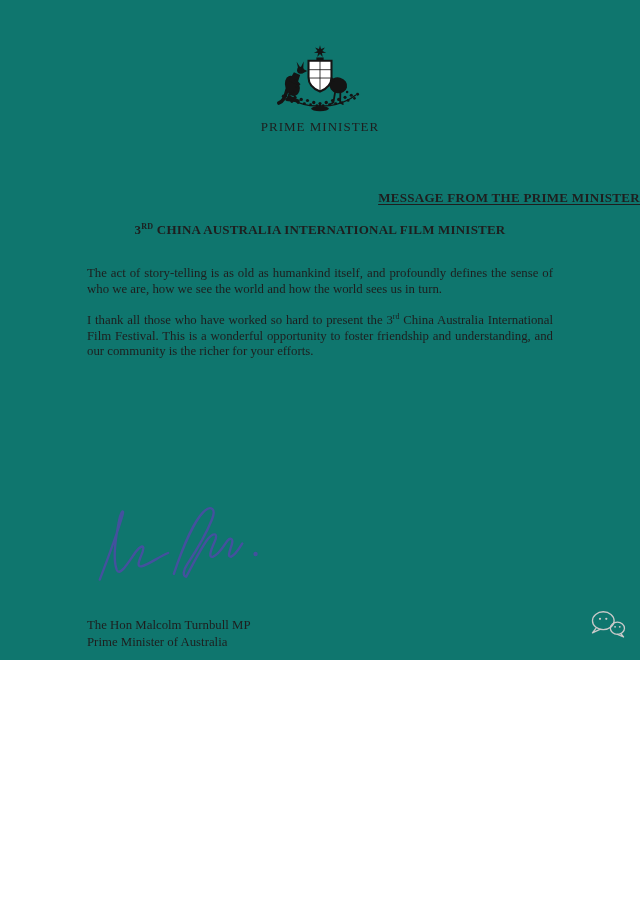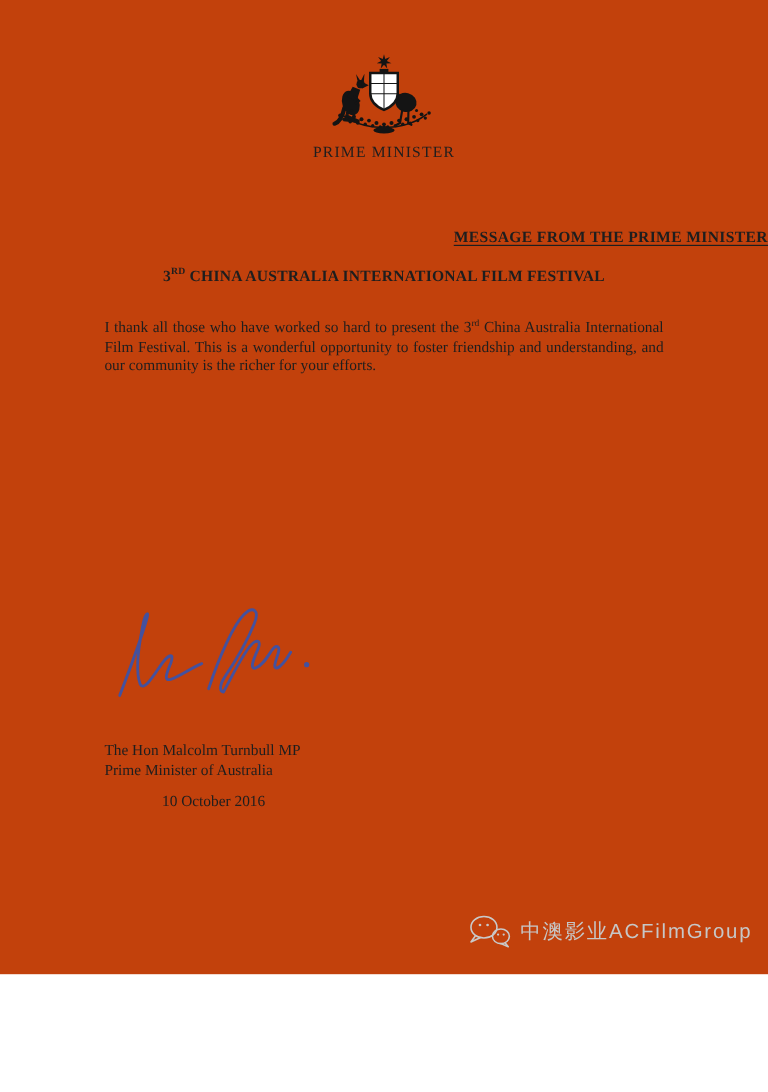--- a/index.html
+++ b/index.html
@@ -1,17 +1,17 @@
 <!DOCTYPE html>
 <html><head>
 <meta charset="utf-8">
 <style>
   html,body{margin:0;padding:0;background:#ffffff;}
   .page{
-    position:relative;width:640px;height:812px;background:#c2410c;
+    position:relative;width:640px;height:660px;background:#0f766e;
     font-family:"Liberation Serif","DejaVu Serif",serif;color:#1e1e1e;
     overflow:hidden;
   }
   .letterhead{position:absolute;top:42px;left:0;width:100%;text-align:center;}
   .crest{display:block;margin:0 auto;}
   .org-label{margin-top:6px;font-size:13px;letter-spacing:1px;}
   .title-wrap{position:absolute;top:190px;left:0;width:100%;text-align:right;
     font-weight:bold;font-size:13px;letter-spacing:.3px;}
   .title-text{text-decoration:underline;text-underline-offset:2px;}
   .subtitle{position:absolute;top:222px;left:0;width:100%;text-align:center;
@@ -102,23 +102,24 @@
         <ellipse cx="60" cy="63.8" rx="8.5" ry="2.6"></ellipse>
       </g>
     </svg>
     <div class="org-label">PRIME MINISTER</div>
   </div>
 
   <div class="title-wrap">
     <span class="title-text">MESSAGE FROM THE PRIME MINISTER</span>
   </div>
 
-  <div class="subtitle"><span>3</span><sup>RD</sup><span> CHINA AUSTRALIA INTERNATIONAL FILM FESTIVAL</span></div>
+  <div class="subtitle"><span>3</span><sup>RD</sup><span> CHINA AUSTRALIA INTERNATIONAL FILM MINISTER</span></div>
 
   <div class="body">
+    <p>The act of story-telling is as old as humankind itself, and profoundly defines the sense of who we are, how we see the world and how the world sees us in turn.</p>
     <p><span>I thank all those who have worked so hard to present the 3</span><sup>rd</sup><span> China Australia International Film Festival. This is a wonderful opportunity to foster friendship and understanding, and our community is the richer for your efforts.</span></p>
   </div>
 
   <svg class="sig" width="185" height="95" viewBox="0 0 190 100" aria-hidden="true">
     <path d="M10,88 C20,62 30,34 34,20 C36,13 32,16 30,28 C26,48 24,68 28,78 C31,85 40,70 47,60 C53,52 58,50 55,59 C52,67 48,75 54,74 C62,72 72,64 82,60"></path>
     <path d="M88,82 C98,52 110,26 119,17 C127,9 133,13 128,25 C122,40 110,60 102,72 C98,78 97,84 101,85 C109,70 117,54 124,45 C130,38 135,39 131,48 C127,57 124,65 129,64 C135,62 139,55 143,49 C147,43 151,44 149,51 C147,58 144,64 148,64 C153,62 157,55 160,50"></path>
     <circle cx="174" cy="61" r="2.3" fill="#44519e" stroke="none"></circle>
   </svg>
 
   <div class="signatory">
@@ -132,16 +133,15 @@
     <svg class="wm-icon" width="38" height="32" viewBox="0 0 40 34" aria-hidden="true">
       <ellipse class="ln" cx="15" cy="13.5" rx="11.5" ry="9.5"></ellipse>
       <path class="ln" d="M7.5,21 L3.5,26.5 L12,22.5"></path>
       <circle class="dot" cx="11.5" cy="11.5" r="1.2"></circle>
       <circle class="dot" cx="18.2" cy="11.5" r="1.2"></circle>
       <ellipse class="ln" cx="30" cy="21.5" rx="7.5" ry="6.5"></ellipse>
       <path class="ln" d="M33.5,27 L36.5,30.8 L29.5,27.8"></path>
       <circle class="dot" cx="27.5" cy="20" r="1"></circle>
       <circle class="dot" cx="32.5" cy="20" r="1"></circle>
     </svg>
-    <span>中澳影业ACFilmGroup</span>
   </div>
 
 </div>
 
 </body></html>

